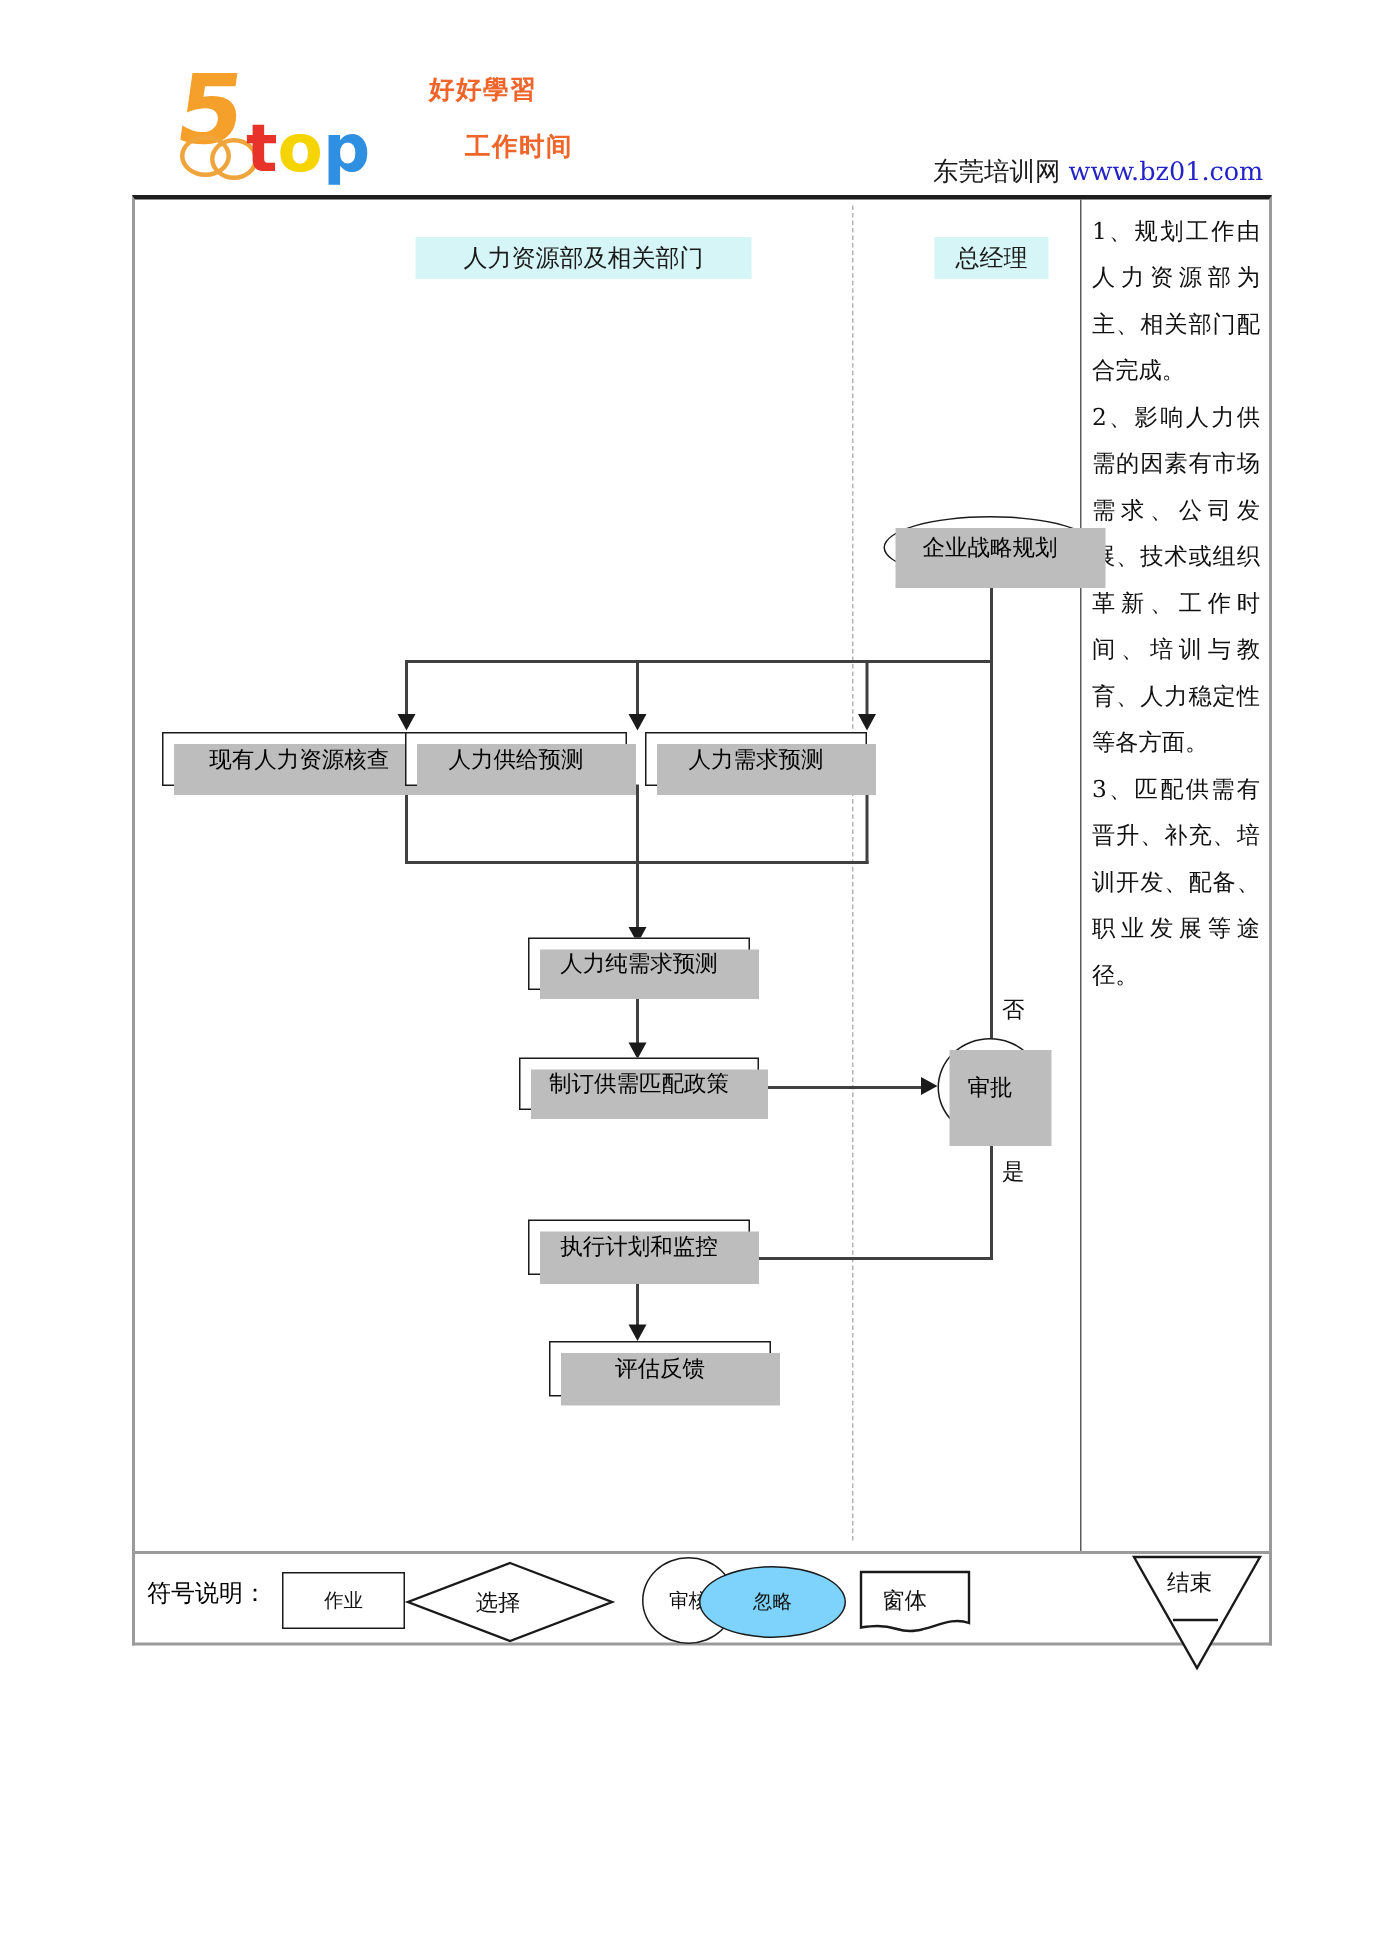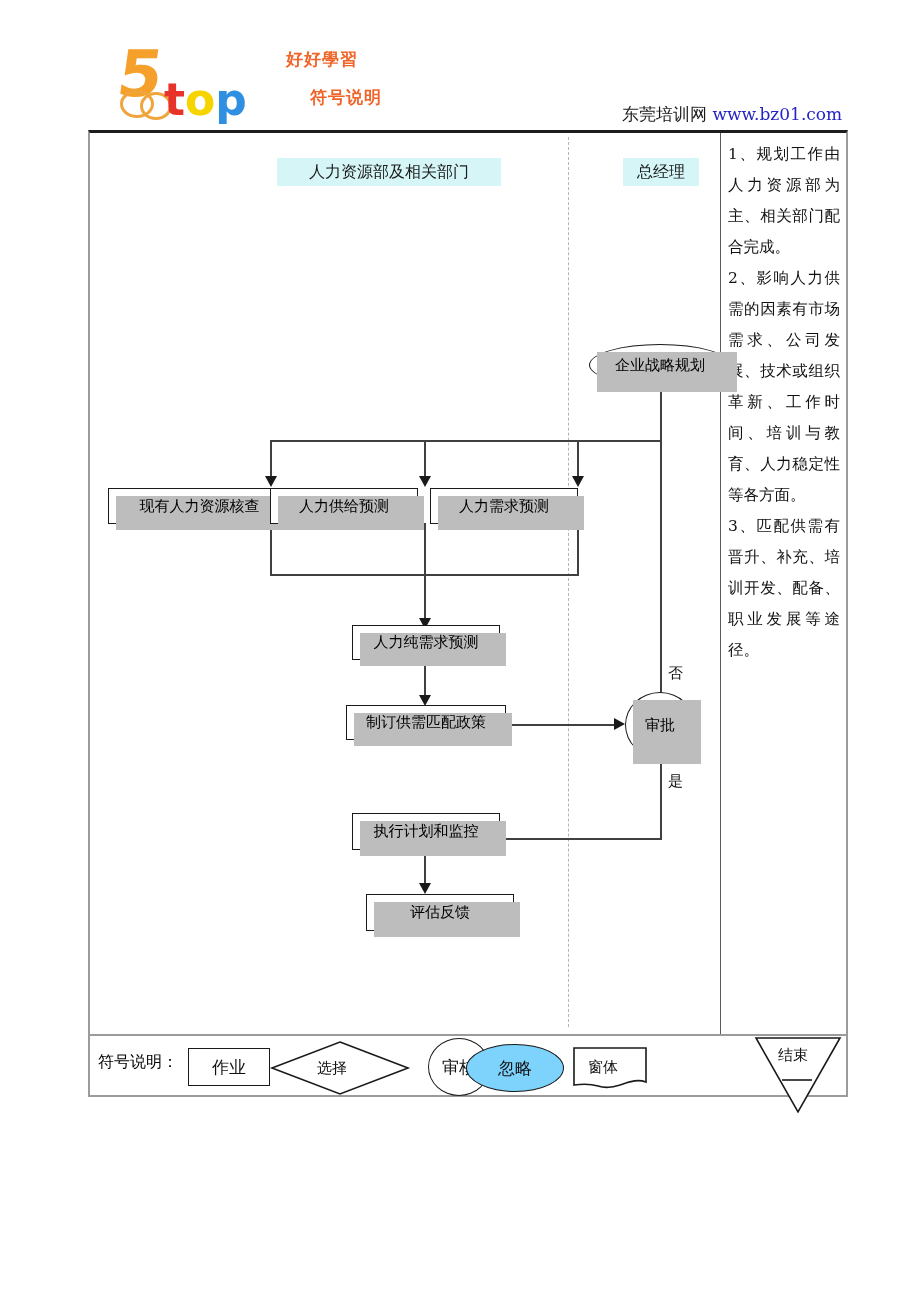--- a/index.html
+++ b/index.html
@@ -230,21 +230,21 @@
   }
   #legend-title {
     position: absolute;
     left: 8px; top: 16px;
     font-size: 16px;
     white-space: nowrap;
     font-family: "DejaVu Sans", "Liberation Sans", sans-serif;
   }
   .lg {
     position: absolute;
-    font-size: 17px;
+    font-size: 13px;
     text-align: center;
     white-space: nowrap;
     display: flex;
     align-items: center;
     justify-content: center;
     color: #111;
   }
   .lg-rect {
     box-sizing: border-box;
     border: 1.5px solid #1a1a1a;
@@ -274,21 +274,21 @@
 </style>
 </head>
 <body>
 
 <div id="header-logo">
   <div class="logo-5">5</div>
   <div class="logo-ring ring-a"></div>
   <div class="logo-ring ring-b"></div>
   <div class="logo-top"><span class="l-t">t</span><span class="l-o">o</span><span class="l-p">p</span></div>
   <div class="logo-slogan1">好好學習</div>
-  <div class="logo-slogan2">符号说明</div>
+  <div class="logo-slogan2">工作时间</div>
 </div>
 
 <div id="site-line">
   <span class="site-name">东莞培训网</span>
   <span class="site-url">www.bz01.com</span>
 </div>
 
 <div id="table-frame">
 
   <div id="notes-divider"></div>

